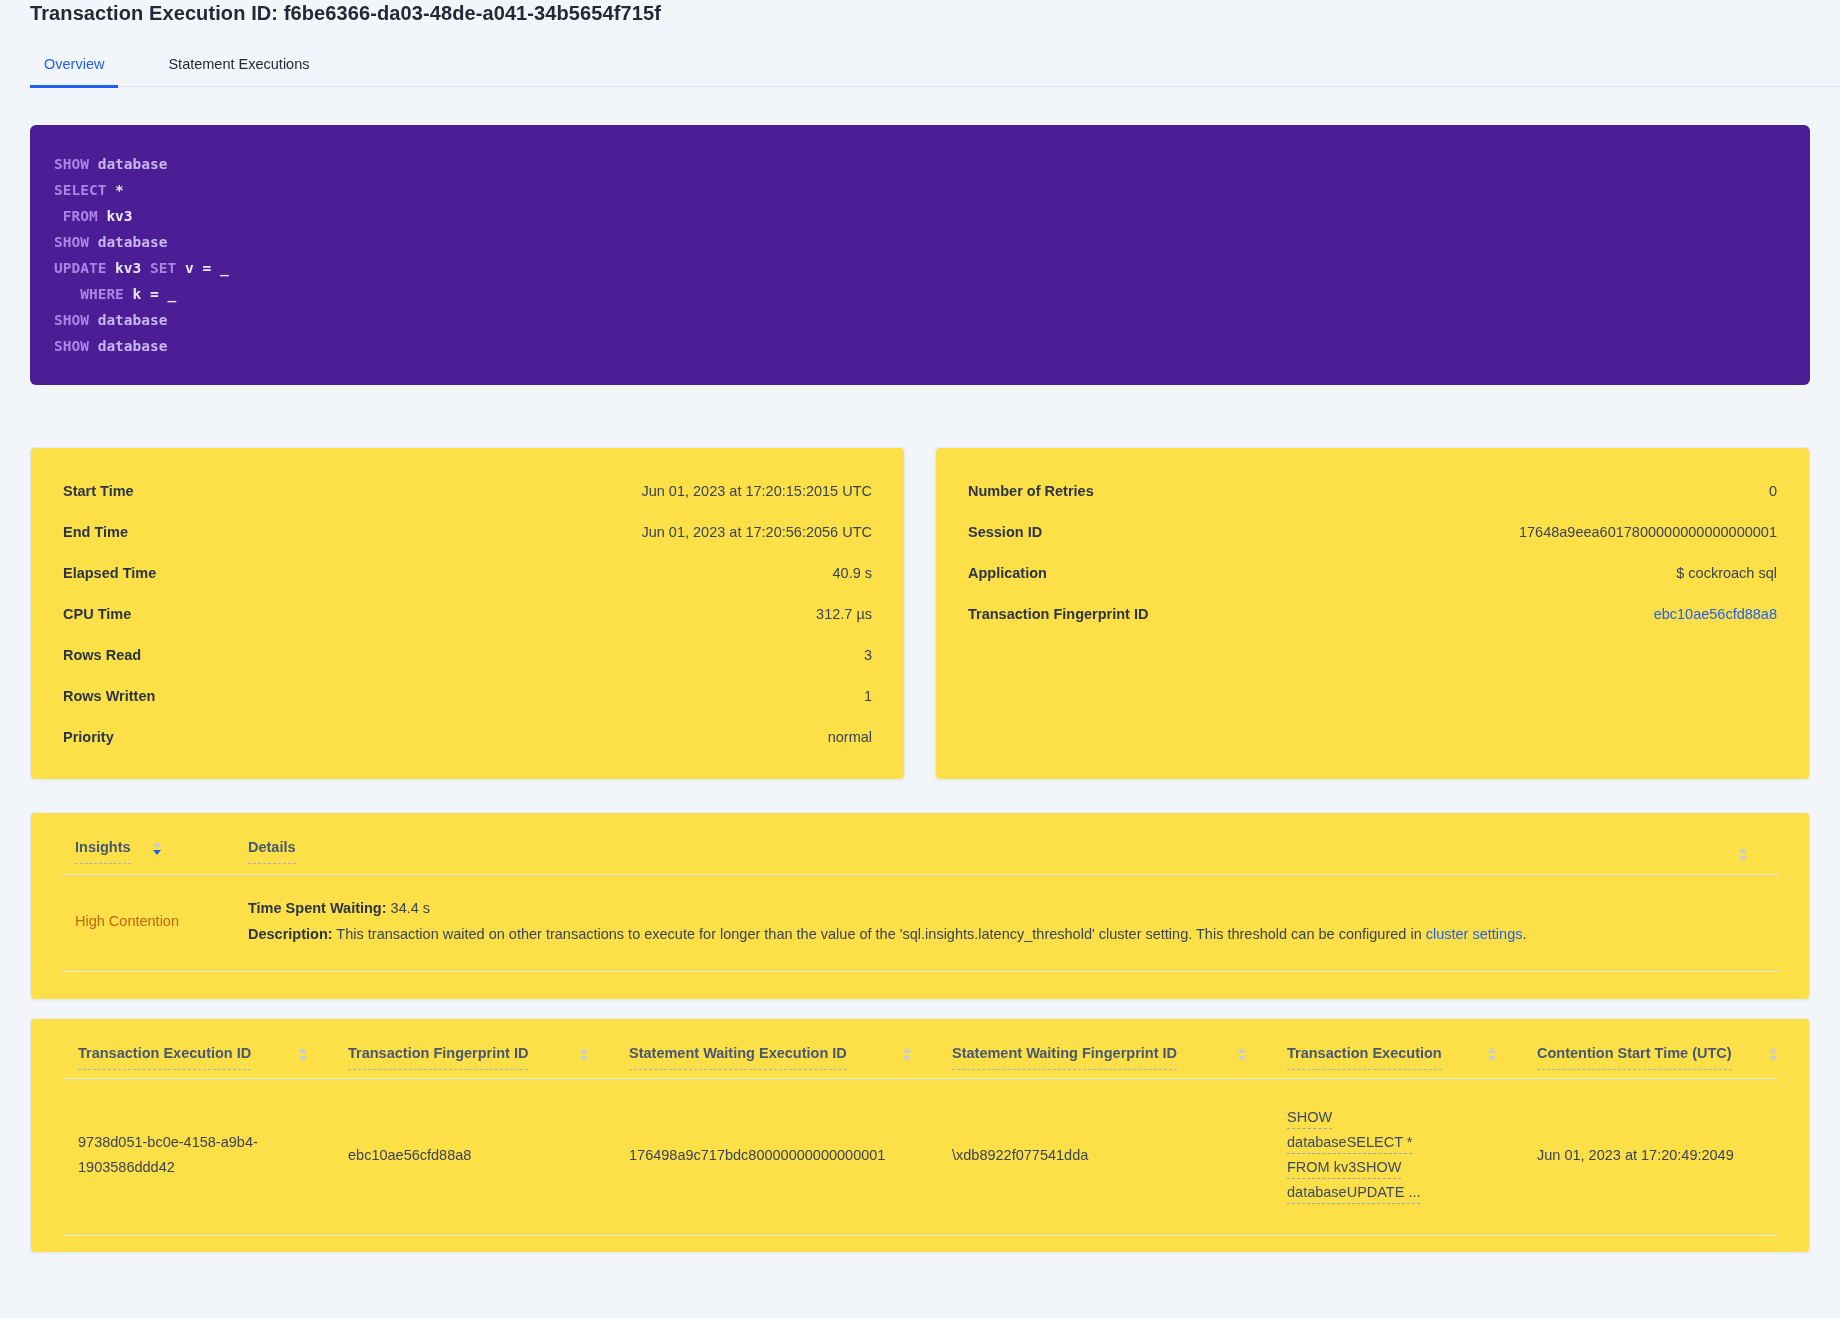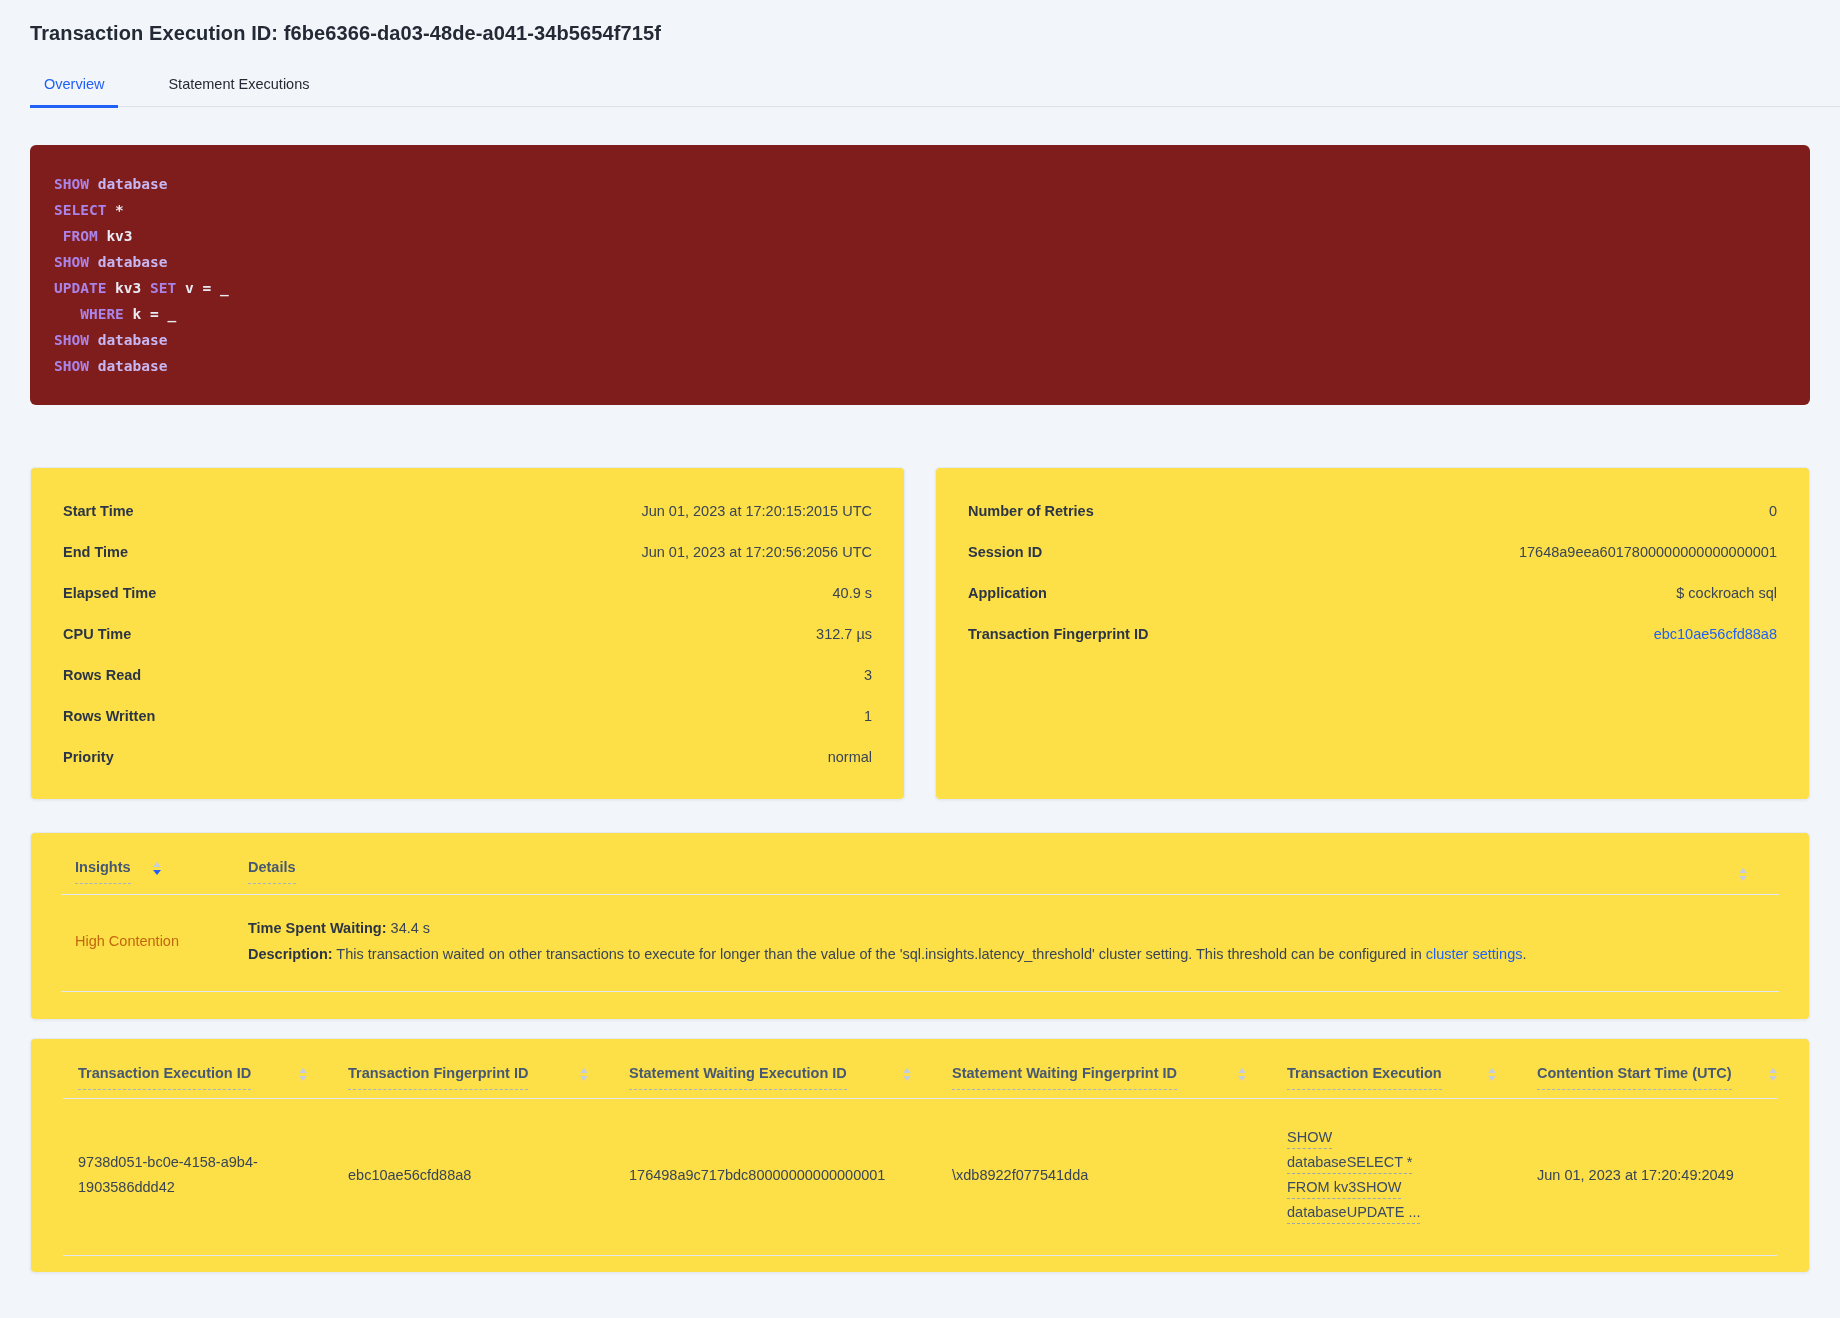--- a/index.html
+++ b/index.html
@@ -6,31 +6,31 @@
   html,body { width:1840px; height:1318px; }
   body {
     font-family:"Liberation Sans", sans-serif;
     background:#f2f5f9;
     color:#242a35;
     overflow:hidden;
   }
   .page { padding:0 30px; }
 
   
-  .page-title { padding-top:20px; font-size:20px; font-weight:700; color:#242a35; line-height:26px; letter-spacing:.1px; }
+  .page-title { font-size:20px; font-weight:700; color:#242a35; line-height:26px; letter-spacing:.1px; }
 
   
   .tabs { margin-top:30px; margin-right:-30px; display:flex; align-items:flex-end; border-bottom:1px solid #dde3ec; }
   .tab { font-size:14.5px; padding:0 14px 13px 14px; color:#242a35; cursor:pointer; border-bottom:3px solid transparent; margin-bottom:-2px; }
   .tab + .tab { margin-left:36px; }
   .tab.active { color:#2160f5; border-bottom-color:#2160f5; }
 
   
   .sqlbox {
-    margin-top:38px; background:#7f1d1d; border-radius:6px;
+    margin-top:38px; background:#4c1d95; border-radius:6px;
     padding:26px 24px; height:260px;
     font-family:"DejaVu Sans Mono", monospace; font-size:14.5px; line-height:26px;
   }
   .sql-line { white-space:pre; }
   .kw    { color:#ab84e8; font-weight:700; }
   .ident { color:#c8b6f2; font-weight:700; }
   .plain { color:#e8eaf3; font-weight:700; }
 
   
   .card { background:#fde047; border:1px solid #e5eaf1; border-radius:5px; box-shadow:0 1px 3px rgba(24,40,70,.05); }

